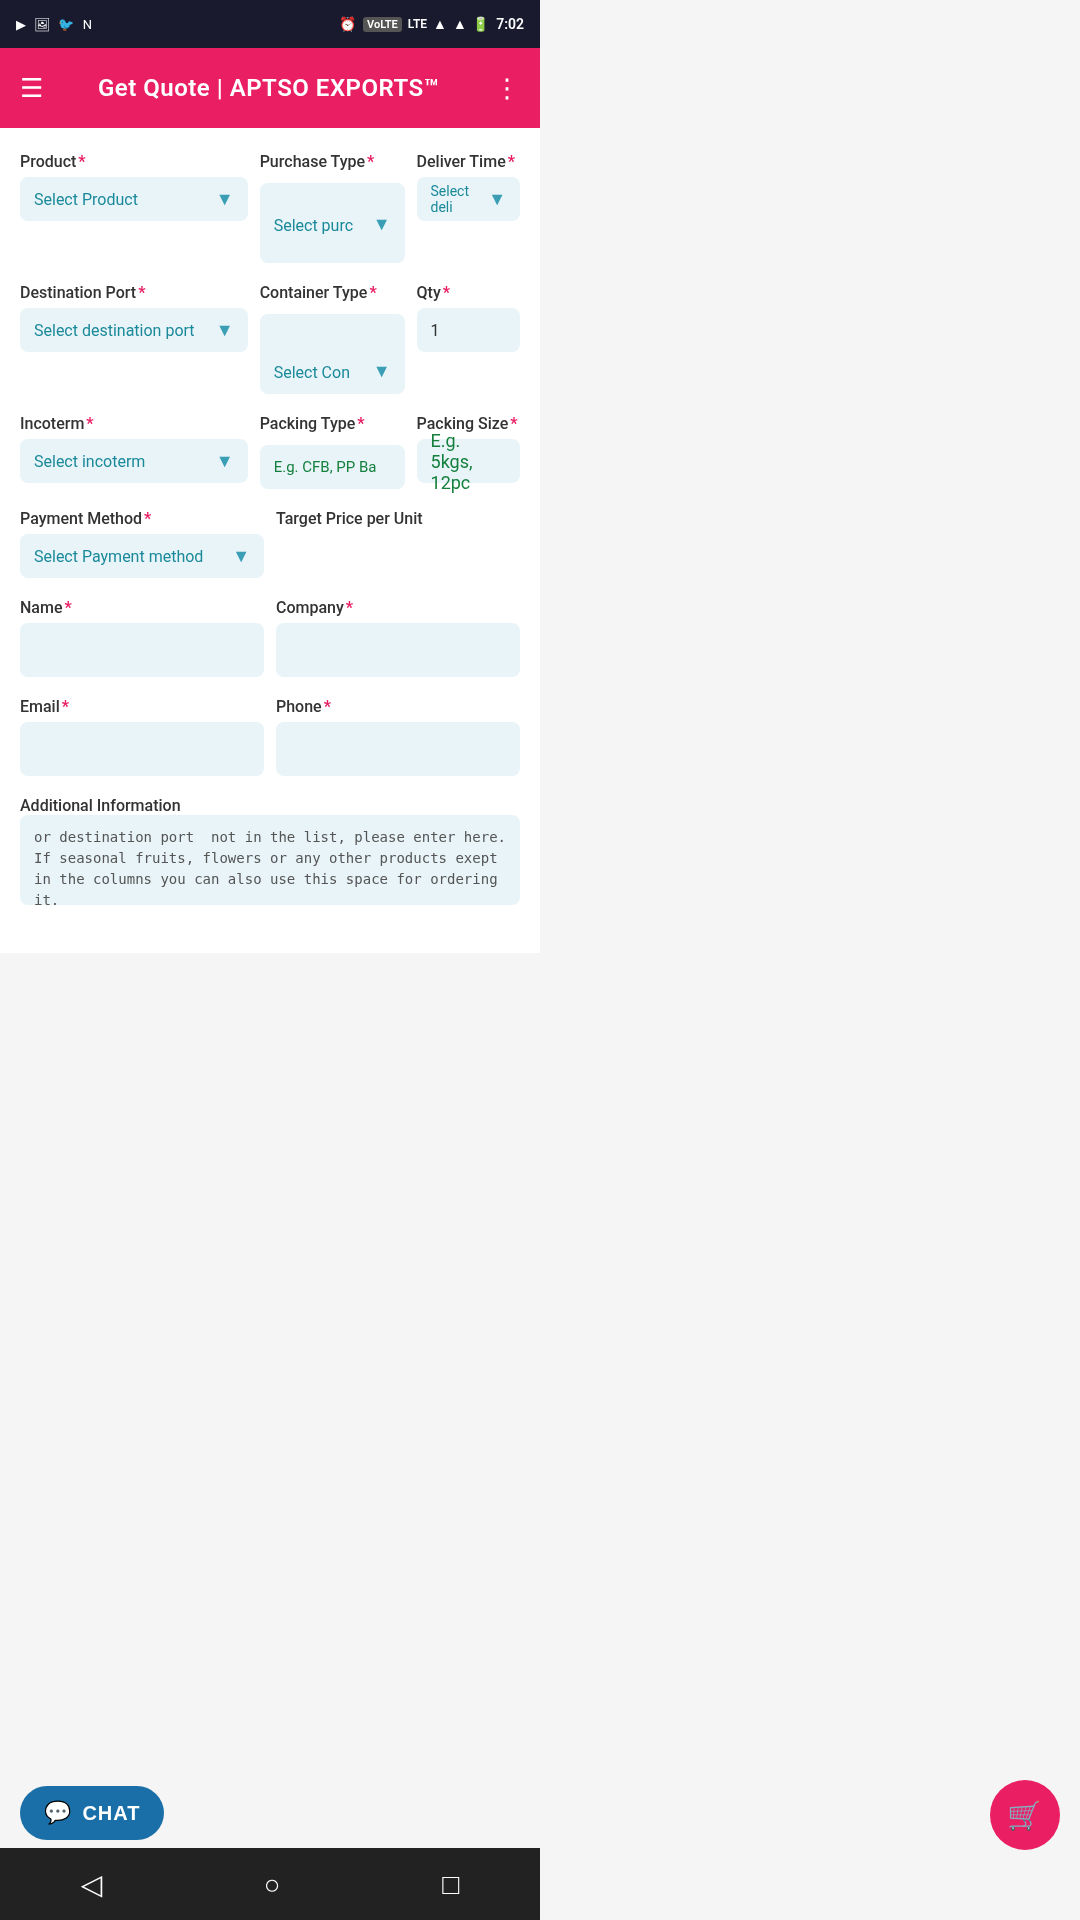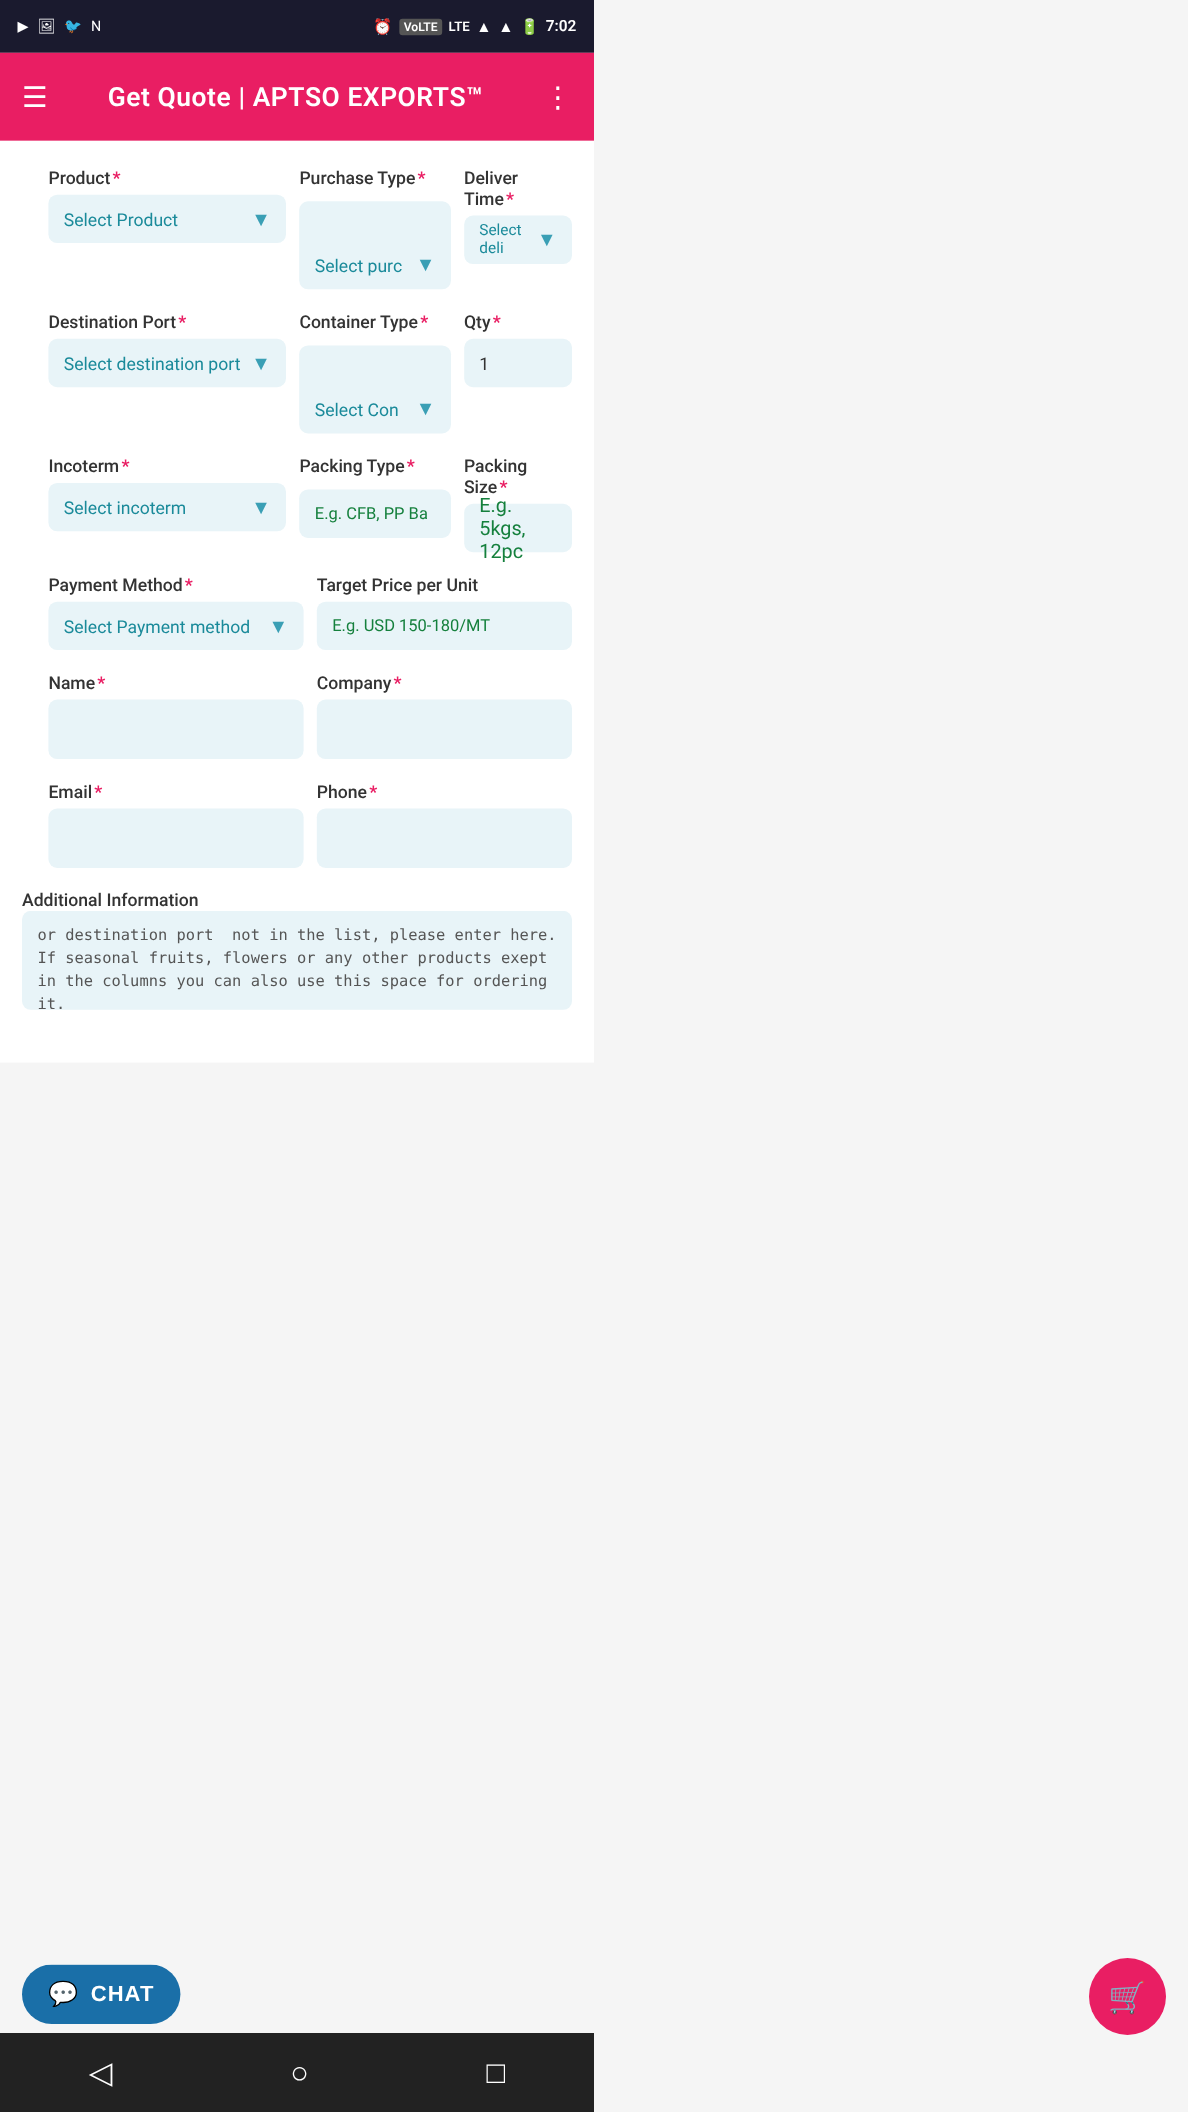--- a/index.html
+++ b/index.html
@@ -74,21 +74,20 @@
     .tab-airway { background: #26a0a0; }
 
     
     .form-section {
       margin-bottom: 20px;
     }
     .form-row {
       display: flex;
       gap: 12px;
       margin-bottom: 20px;
-      margin-left: 24px;
     }
     .form-col { display: flex; flex-direction: column; gap: 6px; }
     .form-col-wide { flex: 2.2; }
     .form-col-med { flex: 1.4; gap: 12px; }
     .form-col-narrow { flex: 1; }
     .form-col-half { flex: 1; }
 
     label {
       font-size: 16px;
       color: #333;
@@ -238,21 +237,21 @@
       </label>
       <div class="select-field">
         <span>Select Product</span>
         <span class="dropdown-arrow">▼</span>
       </div>
     </div>
     <div class="form-col form-col-med">
       <label>
         <span>Purchase Type</span><span class="required">*</span>
       </label>
-      <div class="select-field" style="height:80px; align-items:flex-end; padding-bottom:12px;">
+      <div class="select-field" style="height:80px; align-items:flex-end; padding-bottom:28px;">
         <span>Select purc</span>
         <span class="dropdown-arrow">▼</span>
       </div>
     </div>
     <div class="form-col form-col-narrow">
       <label>
         <span>Deliver Time</span><span class="required">*</span>
       </label>
       <div class="select-field">
         <span style="font-size:14px;">Select deli</span>
@@ -325,23 +324,20 @@
       </label>
       <div class="select-field">
         <span>Select Payment method</span>
         <span class="dropdown-arrow">▼</span>
       </div>
     </div>
     <div class="form-col form-col-half">
       <label>
         <span>Target Price per Unit</span>
       </label>
-      <div class="input-field">
-        <span class="input-field-text">E.g. USD 150-180/MT</span>
-      </div>
     </div>
   </div>
 
   <div class="form-row">
     <div class="form-col form-col-half">
       <label>
         <span>Name</span><span class="required">*</span>
       </label>
       <input type="text" placeholder="" style="">
     </div>

